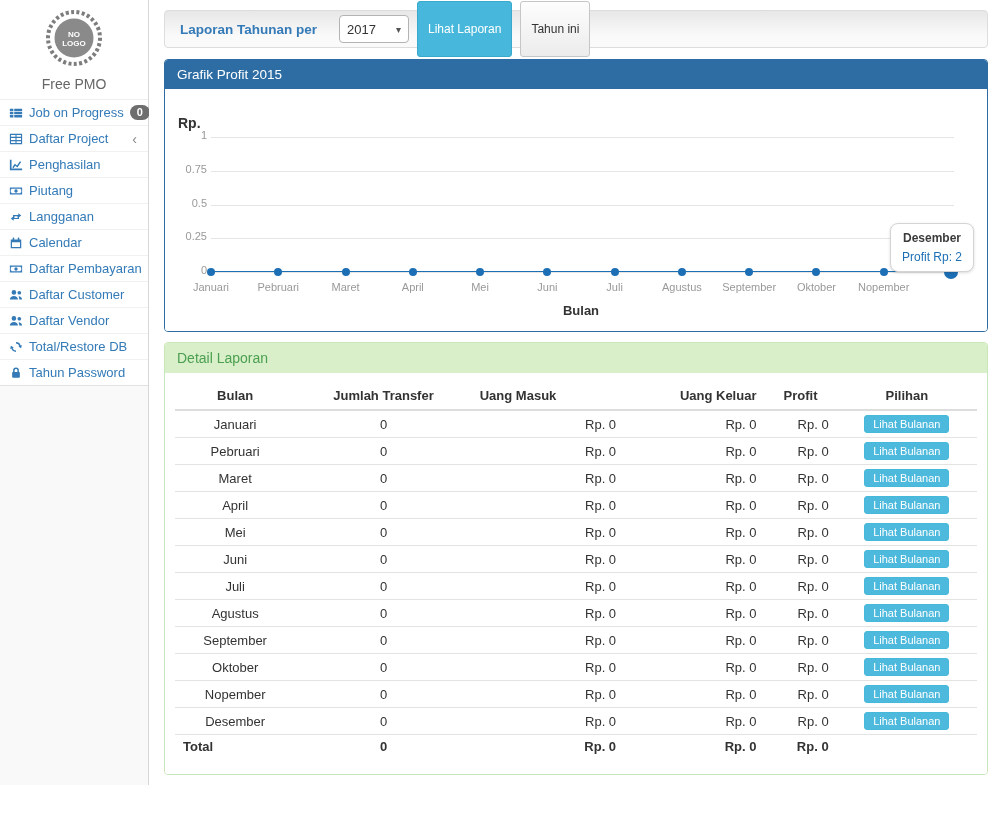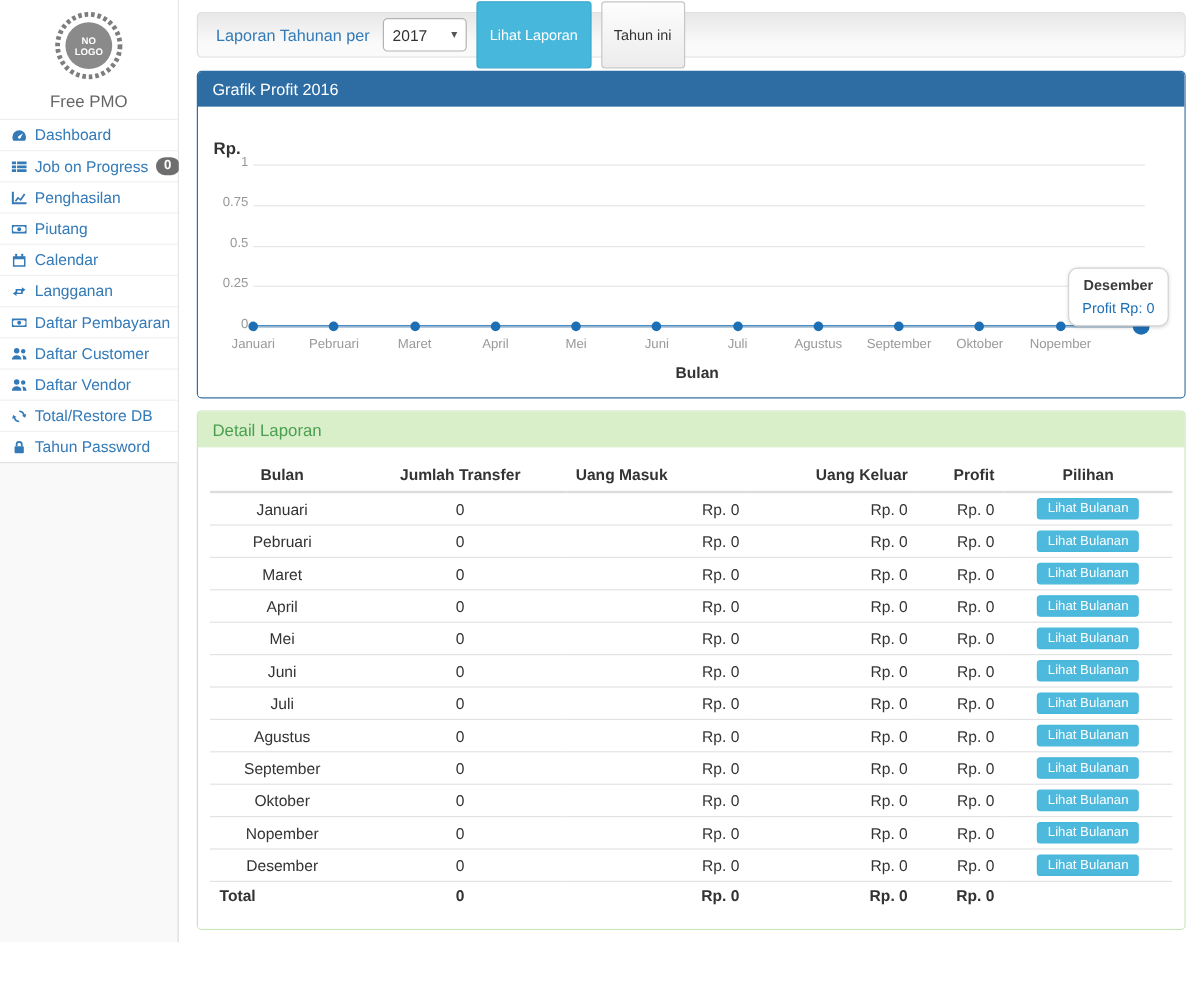--- a/index.html
+++ b/index.html
@@ -23,21 +23,21 @@
   .badge { margin-left: auto; background: #6e6e6e; color: #fff; font-size: 11px; font-weight: bold; padding: 2px 7px; border-radius: 10px; line-height: 1; }
   .chev { margin-left: auto; color: #888; font-size: 14px; line-height: 1; padding-right: 3px; }
 
   
   .content { flex: 1; background: #fff; padding: 10px 12px 10px 15px; }
 
   .breadcrumb { background: #f5f5f5; border-radius: 4px; padding: 7px 15px; margin-bottom: 14px; color: #777; }
   .breadcrumb .sep { color: #ccc; padding: 0 5px; }
 
   .filter-panel { height: 38px; border: 1px solid #ddd; border-radius: 4px; background: linear-gradient(180deg, #e7e7e7, #fafafa 70%); display: flex; align-items: center; gap: 8px; padding: 4px 15px; margin-bottom: 11px; }
-  .filter-label { color: #337ab7; font-weight: normal; font-size: 13.5px; margin-right: 3px; }
+  .filter-label { color: #337ab7; font-weight: bold; font-size: 13.5px; margin-right: 14px; }
   .select { display: inline-flex; align-items: center; justify-content: space-between; width: 70px; height: 28px; background: #fff; border: 1px solid #b3b3b3; border-radius: 4px; padding: 0 7px; color: #333; cursor: pointer; }
   .select .caret { color: #555; font-size: 10px; }
   .btn { font-size: 12px; padding: 20px 10px; border-radius: 3px; cursor: pointer; font-family: "Liberation Sans", sans-serif; }
   .btn-info { background: #47b8dc; border: 1px solid #39a9cd; color: #fff; }
   .btn-default { background: linear-gradient(#fdfdfd, #ececec); border: 1px solid #c6c6c6; color: #333; }
 
   
   .chart-panel { border: 1px solid #2e6da4; border-radius: 4px; margin-bottom: 10px; overflow: hidden; }
   .chart-heading { background: #2e6da4; color: #fff; padding: 7px 12px; font-size: 13.5px; }
   .chart-body { position: relative; height: 242px; background: #fff; }
@@ -75,69 +75,70 @@
           <circle cx="30" cy="30" r="19.5" fill="#8a8a8a"></circle>
           <text x="30" y="28.5" text-anchor="middle" font-size="8" font-weight="bold" fill="#fff" font-family="Liberation Sans, sans-serif" id="logo-line1">NO</text>
           <text x="30" y="38" text-anchor="middle" font-size="8" font-weight="bold" fill="#fff" font-family="Liberation Sans, sans-serif" id="logo-line2">LOGO</text>
         </svg>
         <div class="app-name">Free PMO</div>
       </div>
       <ul class="sidebar-menu" id="sidebar-menu">
           <li>
             <span class="s-icon">
               <svg viewBox="0 0 16 16">
-                <path d="M8 3A6.5 6.5 0 0 0 1.5 9.5c0 1.3.4 2.6 1.1 3.5h10.8a6.6 6.6 0 0 0 1.1-3.5A6.5 6.5 0 0 0 8 3zm1 7.7a1.35 1.35 0 0 1-1.9-1.9c.4-.4 4.5-3 4.5-3s-2.2 4.5-2.6 4.9z"></path>
-              </svg>
-            </span>
-            <span class="s-label">Dashboard</span>
-          </li>
-          <li>
-            <span class="s-icon">
-              <svg viewBox="0 0 16 16">
                 <path d="M1 3h4v2.6H1zM6 3h9v2.6H6zM1 6.7h4v2.6H1zM6 6.7h9v2.6H6zM1 10.4h4V13H1zM6 10.4h9V13H6z"></path>
               </svg>
             </span>
             <span class="s-label">Job on Progress</span>
             <span class="badge">0</span>
           </li>
           <li>
             <span class="s-icon">
               <svg viewBox="0 0 16 16">
+                <path d="M1 2h14v12H1zm1.3 1.3v2.2h5.1V3.3zm6.3 0v2.2h5.1V3.3zM2.3 6.9v2.2h5.1V6.9zm6.3 0v2.2h5.1V6.9zM2.3 10.5v2.2h5.1v-2.2zm6.3 0v2.2h5.1v-2.2z" fill-rule="evenodd"></path>
+              </svg>
+            </span>
+            <span class="s-label">Daftar Project</span>
+            <span class="chev">‹</span>
+          </li>
+          <li>
+            <span class="s-icon">
+              <svg viewBox="0 0 16 16">
                 <path d="M1 2v12h14v-1.9H2.9V2z"></path>
                 <path d="M3.8 10.6l2.9-3.9 2.4 1.9 3.4-4.9 1.4 1-4.3 6.2-2.5-2-2 2.7z"></path>
               </svg>
             </span>
             <span class="s-label">Penghasilan</span>
           </li>
           <li>
             <span class="s-icon">
               <svg viewBox="0 0 16 16">
                 <path d="M1 4h14v8H1zm2 1.5a1.6 1.6 0 0 1-1 1V9.5a1.6 1.6 0 0 1 1 1h10a1.6 1.6 0 0 1 1-1V6.5a1.6 1.6 0 0 1-1-1z" fill-rule="evenodd"></path>
                 <circle cx="8" cy="8" r="1.9"></circle>
               </svg>
             </span>
             <span class="s-label">Piutang</span>
+          </li>
+          <li>
+            <span class="s-icon">
+              <svg viewBox="0 0 16 16">
+                <path d="M4.6 10V5.6h6V3.8L14 6.3l-3.4 2.5V7h-4.4v3zM11.4 6v4.4h-6v1.8L2 9.7l3.4-2.5V9h4.4V6z"></path>
+              </svg>
+            </span>
+            <span class="s-label">Langganan</span>
           </li>
           <li>
             <span class="s-icon">
               <svg viewBox="0 0 16 16">
                 <path d="M2 4h12v10H2zm1.4 3v5.6h9.2V7z" fill-rule="evenodd"></path>
                 <rect x="4.2" y="1.6" width="1.8" height="3.2" rx=".6"></rect>
                 <rect x="10" y="1.6" width="1.8" height="3.2" rx=".6"></rect>
               </svg>
             </span>
             <span class="s-label">Calendar</span>
-          </li>
-          <li>
-            <span class="s-icon">
-              <svg viewBox="0 0 16 16">
-                <path d="M4.6 10V5.6h6V3.8L14 6.3l-3.4 2.5V7h-4.4v3zM11.4 6v4.4h-6v1.8L2 9.7l3.4-2.5V9h4.4V6z"></path>
-              </svg>
-            </span>
-            <span class="s-label">Langganan</span>
           </li>
           <li>
             <span class="s-icon">
               <svg viewBox="0 0 16 16">
                 <path d="M1 4h14v8H1zm2 1.5a1.6 1.6 0 0 1-1 1V9.5a1.6 1.6 0 0 1 1 1h10a1.6 1.6 0 0 1 1-1V6.5a1.6 1.6 0 0 1-1-1z" fill-rule="evenodd"></path>
                 <circle cx="8" cy="8" r="1.9"></circle>
               </svg>
             </span>
             <span class="s-label">Daftar Pembayaran</span>
           </li>
@@ -191,21 +192,21 @@
       <span class="filter-label">Laporan Tahunan per</span>
       <span class="select">
         <span>2017</span>
         <span class="caret">▾</span>
       </span>
       <button class="btn btn-info">Lihat Laporan</button>
       <button class="btn btn-default">Tahun ini</button>
     </div>
 
     <div class="chart-panel">
-      <div class="chart-heading">Grafik Profit 2016</div>
+      <div class="chart-heading">Grafik Profit 2015</div>
       <div class="chart-body" id="chart-body">
         <div class="unit-label">Rp.</div>
         <div class="chart-line"></div>
         <div class="xlabel">Bulan</div>
 
       <div class="ytick" style="top: 40px;">1</div>
           <div class="gridline" style="top: 48px;"></div>
           <div class="ytick" style="top: 73.75px;">0.75</div>
           <div class="gridline" style="top: 82px;"></div>
           <div class="ytick" style="top: 107.5px;">0.5</div>
@@ -232,36 +233,36 @@
           <div class="xtick" style="left: 474.909px;">Agustus</div>
           <div class="dot" style="height: 8px; width: 8px; left: 580.182px; top: 179px;"></div>
           <div class="xtick" style="left: 542.182px;">September</div>
           <div class="dot" style="height: 8px; width: 8px; left: 647.455px; top: 179px;"></div>
           <div class="xtick" style="left: 609.455px;">Oktober</div>
           <div class="dot" style="height: 8px; width: 8px; left: 714.727px; top: 179px;"></div>
           <div class="xtick" style="left: 676.727px;">Nopember</div>
           <div class="dot" style="height: 14px; width: 14px; left: 779px; top: 176px;"></div>
           <div class="chart-tooltip">
           <div class="tt-title">Desember</div>
-          <div class="tt-value">Profit Rp: 0</div>
+          <div class="tt-value">Profit Rp: 2</div>
         </div>
         </div>
     </div>
 
     <div class="detail-panel">
       <div class="detail-heading">Detail Laporan</div>
       <div class="detail-body">
         <table class="report">
           <thead>
               <tr id="table-head-row">
                 <th style="text-align: center; width: 15%;">Bulan</th>
                 <th style="text-align: center; width: 22%;">Jumlah Transfer</th>
                 <th style="text-align: left; width: 19%;">Uang Masuk</th>
                 <th style="text-align: right; width: 17.5%;">Uang Keluar</th>
-                <th style="text-align: right; width: 9%; margin-top: 46px;">Profit</th>
+                <th style="width: 9%; margin-top: 46px;">Profit</th>
                 <th style="text-align: center; width: 17.5%;">Pilihan</th>
               </tr>
             </thead>
           <tbody id="table-body">
               <tr>
                 <td style="text-align: center;">Januari</td>
                 <td style="text-align: center;">0</td>
                 <td style="text-align: right;">Rp. 0</td>
                 <td style="text-align: right;">Rp. 0</td>
                 <td style="text-align: right;">Rp. 0</td>

